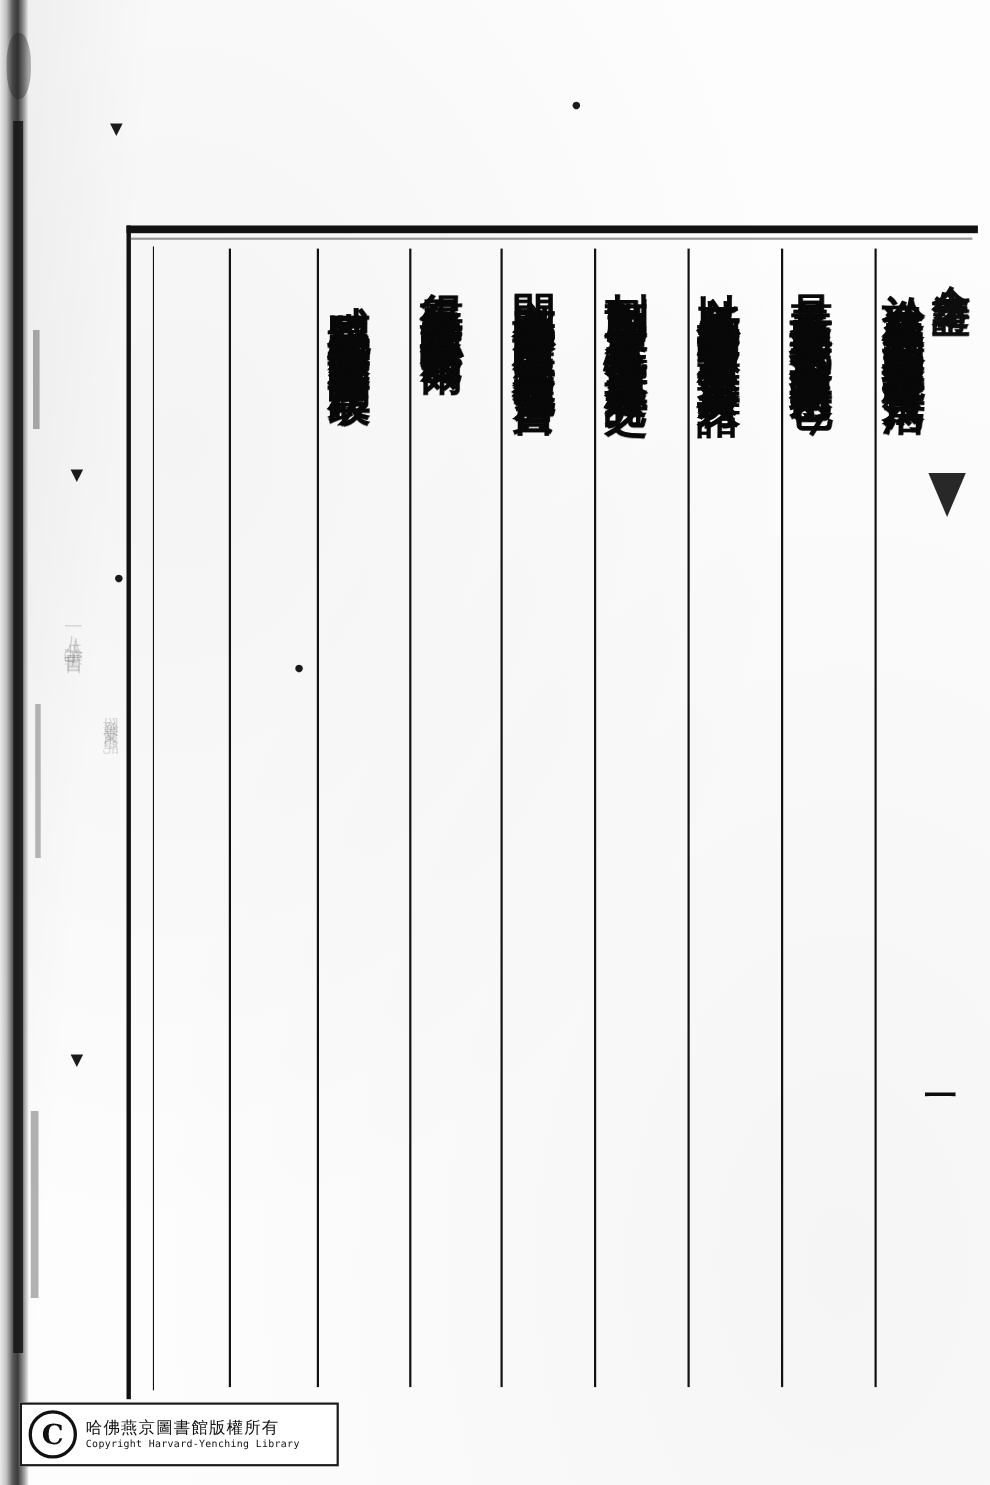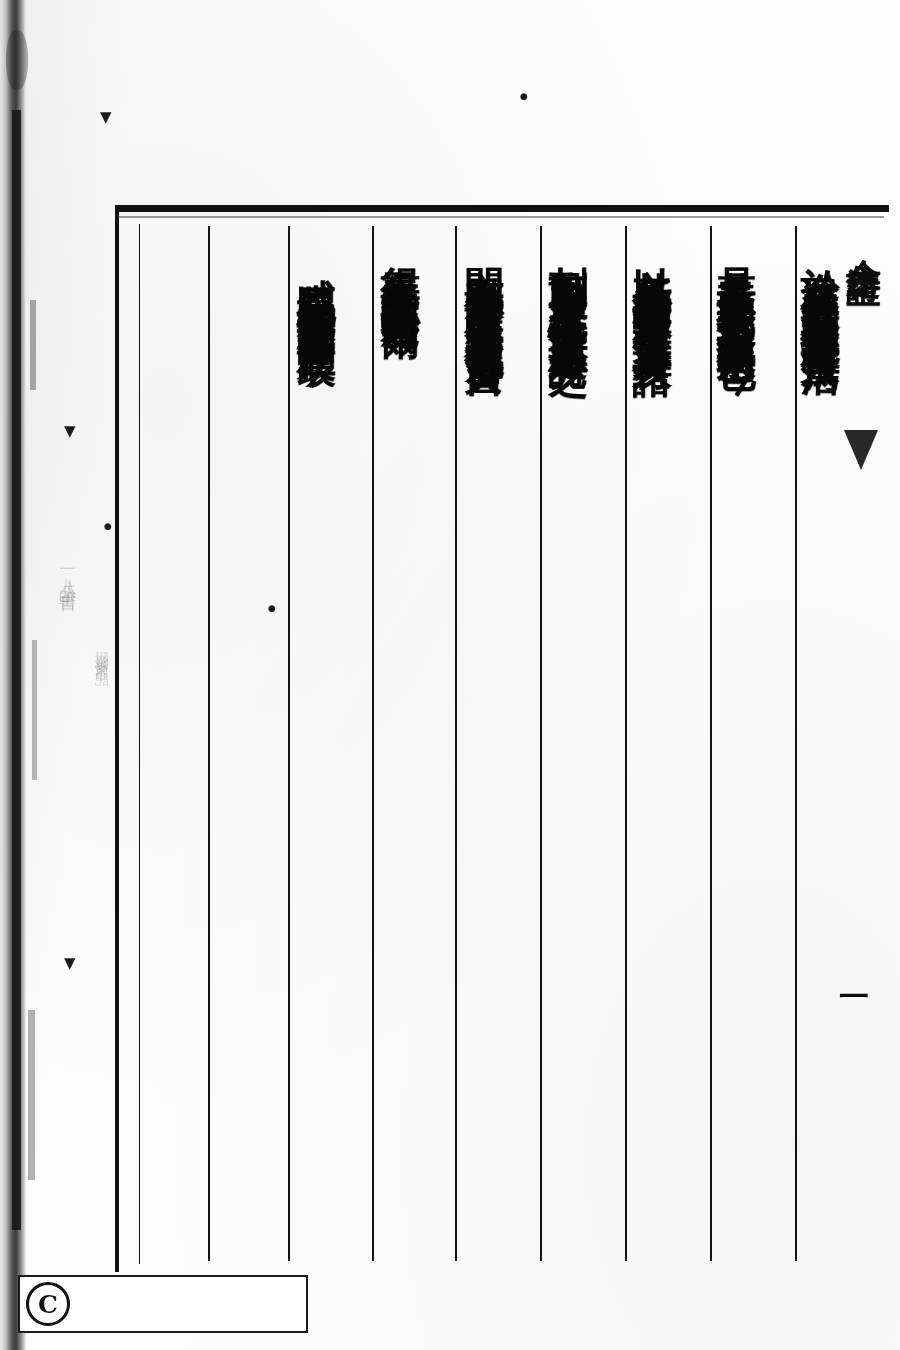--- a/index.html
+++ b/index.html
@@ -262,15 +262,19 @@
   <div class="vcol" style="left:548px;top:236px;">剞劂而生平靈秀之氣性情之眞悉於是詩見之</div>
 
   <div class="vcol" style="left:464px;top:236px;">閒亦以鄙作附於集中俾覽者知余伉儷居貧自</div>
 
   <div class="vcol" style="left:380px;top:236px;">得羣樂爰誌顚末於卷尾云爾</div>
 
   <div class="vcol" style="left:296px;top:248px;">咸豐紀元歲次辛亥孟冬陽湖左晨跋</div>
 
   <div class="stamp">
     <div class="stamp-c">C</div>
+    <div class="stamp-text">
+      <div class="stamp-cn">哈佛燕京圖書館版權所有</div>
+      <div class="stamp-en">Copyright Harvard-Yenching Library</div>
+    </div>
   </div>
 
 </div>
 
 </body></html>

